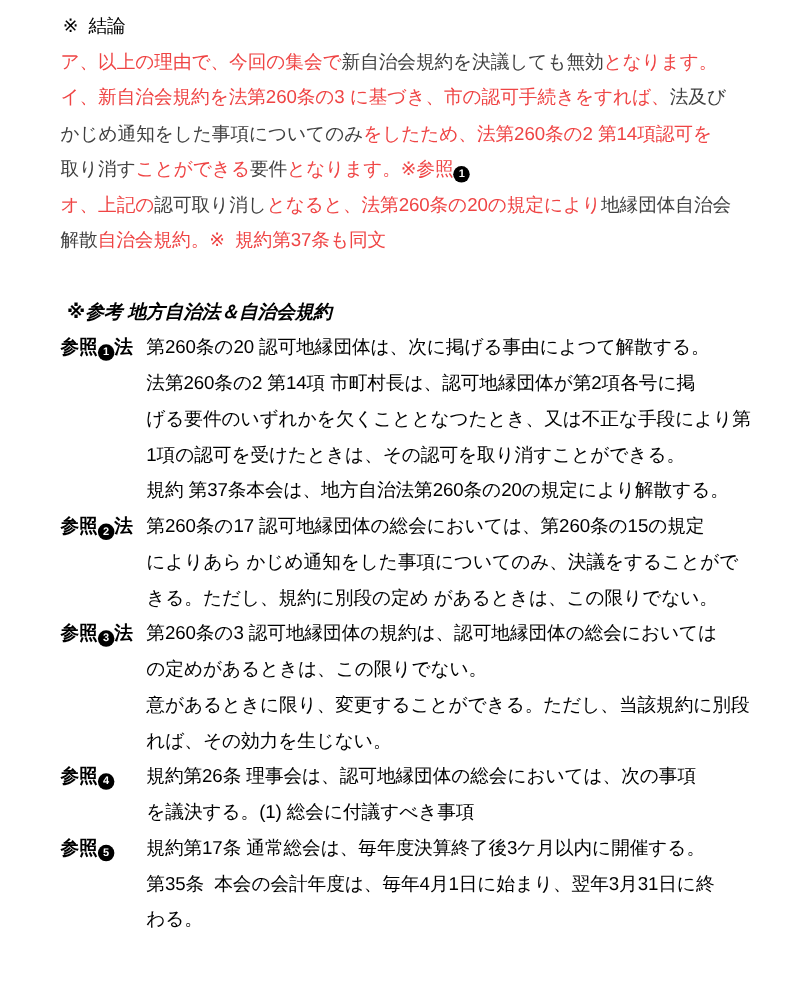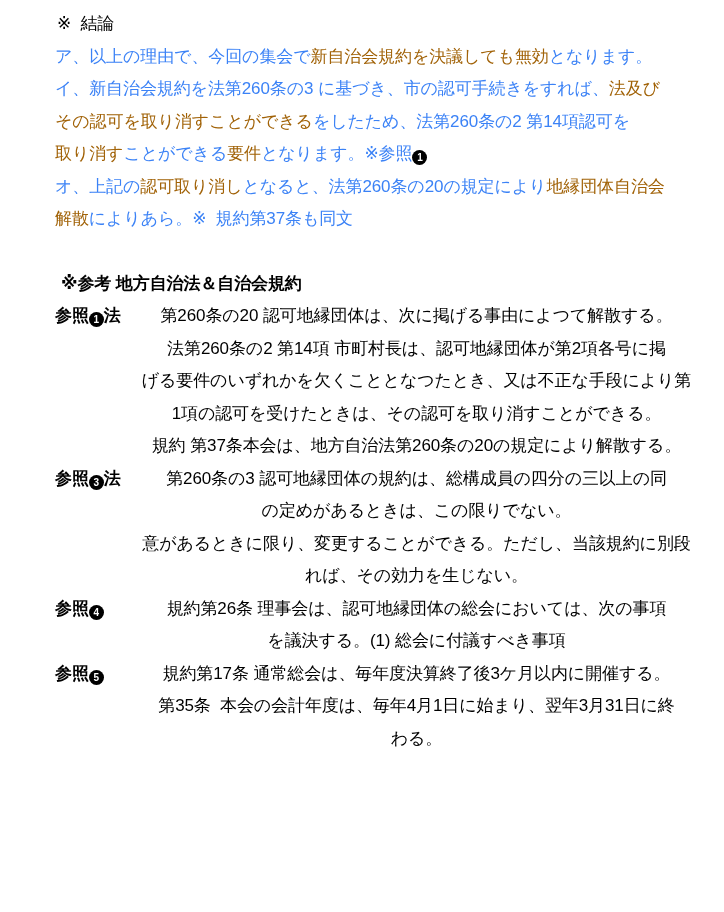--- a/index.html
+++ b/index.html
@@ -29,46 +29,46 @@
     line-height: 32.5px;
     white-space: pre;
     letter-spacing: -0.1px;
   }
   .line.head {
     padding-left: 2px;
   }
   .line.ref-head {
     padding-left: 6px;
     font-weight: bold;
+    font-style: italic;
   }
 
   
-  .red  { color: #a16207; }
-  .blk  { color: #3b82f6; }
+  .red  { color: #404040; }
+  .blk  { color: #ef4444; }
 
   
   .gap { height: 32px; }
 
   
   .ref-row {
     display: flex;
     align-items: flex-start;
   }
   .ref-label {
     flex: 0 0 78px;
     font-size: 17px;
     line-height: 32.5px;
     font-weight: bold;
     white-space: pre;
     letter-spacing: -0.1px;
   }
   .ref-body {
     flex: 1 1 auto;
     min-width: 0;
-    text-align: center;
   }
   .ref-body .line {
     white-space: pre;
   }
 
   
   .circnum {
     display: inline-block;
     width: 15px;
     height: 15px;
@@ -86,45 +86,53 @@
 </head>
 <body>
 
 <div class="page">
 
   <div class="line head">※  結論</div>
 
   <div id="conclusion-section">
       <div class="line" id="line-a"><span class="blk">ア、以上の理由で、今回の集会で</span><span class="red">新自治会規約を決議しても無効</span><span class="blk">となります。</span></div>
       <div class="line" id="line-i-1"><span class="blk">イ、新自治会規約を法第260条の3 に基づき、市の認可手続きをすれば、</span><span class="red">法及び</span></div>
-      <div class="line" id="line-i-2"><span class="red">その認可を取り消すことができる</span><span class="blk">をしたため、法第260条の2 第14項認可を</span></div>
+      <div class="line" id="line-i-2"><span class="red">かじめ通知をした事項についてのみ</span><span class="blk">をしたため、法第260条の2 第14項認可を</span></div>
       <div class="line" id="line-i-3"><span class="red">取り消す</span><span class="blk">ことができる</span><span class="red">要件</span><span class="blk">となります。※参照</span><span class="circnum">1</span></div>
       <div class="line" id="line-o-1"><span class="blk">オ、上記の</span><span class="red">認可取り消し</span><span class="blk">となると、法第260条の20の規定により</span><span class="red">地縁団体自治会</span></div>
-      <div class="line" id="line-o-2"><span class="red">解散</span><span class="blk">によりあら。※  規約第37条も同文</span></div>
+      <div class="line" id="line-o-2"><span class="red">解散</span><span class="blk">自治会規約。※  規約第37条も同文</span></div>
     </div>
 
   <div class="gap"></div>
 
   <div class="line ref-head">※参考 地方自治法＆自治会規約</div>
 
   <div id="reference-section">
       <div class="ref-row" id="ref-1">
         <div class="ref-label"><span>参照</span><span class="circnum">1</span><span>法</span></div>
         <div class="ref-body">
           <div class="line">第260条の20 認可地縁団体は、次に掲げる事由によつて解散する。</div>
           <div class="line">法第260条の2 第14項 市町村長は、認可地縁団体が第2項各号に掲</div>
           <div class="line">げる要件のいずれかを欠くこととなつたとき、又は不正な手段により第</div>
           <div class="line">1項の認可を受けたときは、その認可を取り消すことができる。</div>
           <div class="line">規約 第37条本会は、地方自治法第260条の20の規定により解散する。</div>
         </div>
       </div>
+      <div class="ref-row" id="ref-2">
+        <div class="ref-label"><span>参照</span><span class="circnum">2</span><span>法</span></div>
+        <div class="ref-body">
+          <div class="line">第260条の17 認可地縁団体の総会においては、第260条の15の規定</div>
+          <div class="line">によりあら かじめ通知をした事項についてのみ、決議をすることがで</div>
+          <div class="line">きる。ただし、規約に別段の定め があるときは、この限りでない。</div>
+        </div>
+      </div>
       <div class="ref-row" id="ref-3">
         <div class="ref-label"><span>参照</span><span class="circnum">3</span><span>法</span></div>
         <div class="ref-body">
-          <div class="line">第260条の3 認可地縁団体の規約は、総構成員の四分の三以上の同</div>
+          <div class="line">第260条の3 認可地縁団体の規約は、認可地縁団体の総会においては</div>
           <div class="line">の定めがあるときは、この限りでない。</div>
           <div class="line">意があるときに限り、変更することができる。ただし、当該規約に別段</div>
           <div class="line">れば、その効力を生じない。</div>
         </div>
       </div>
       <div class="ref-row" id="ref-4">
         <div class="ref-label"><span>参照</span><span class="circnum">4</span></div>
         <div class="ref-body">
           <div class="line">規約第26条 理事会は、認可地縁団体の総会においては、次の事項</div>
           <div class="line">を議決する。(1) 総会に付議すべき事項</div>

